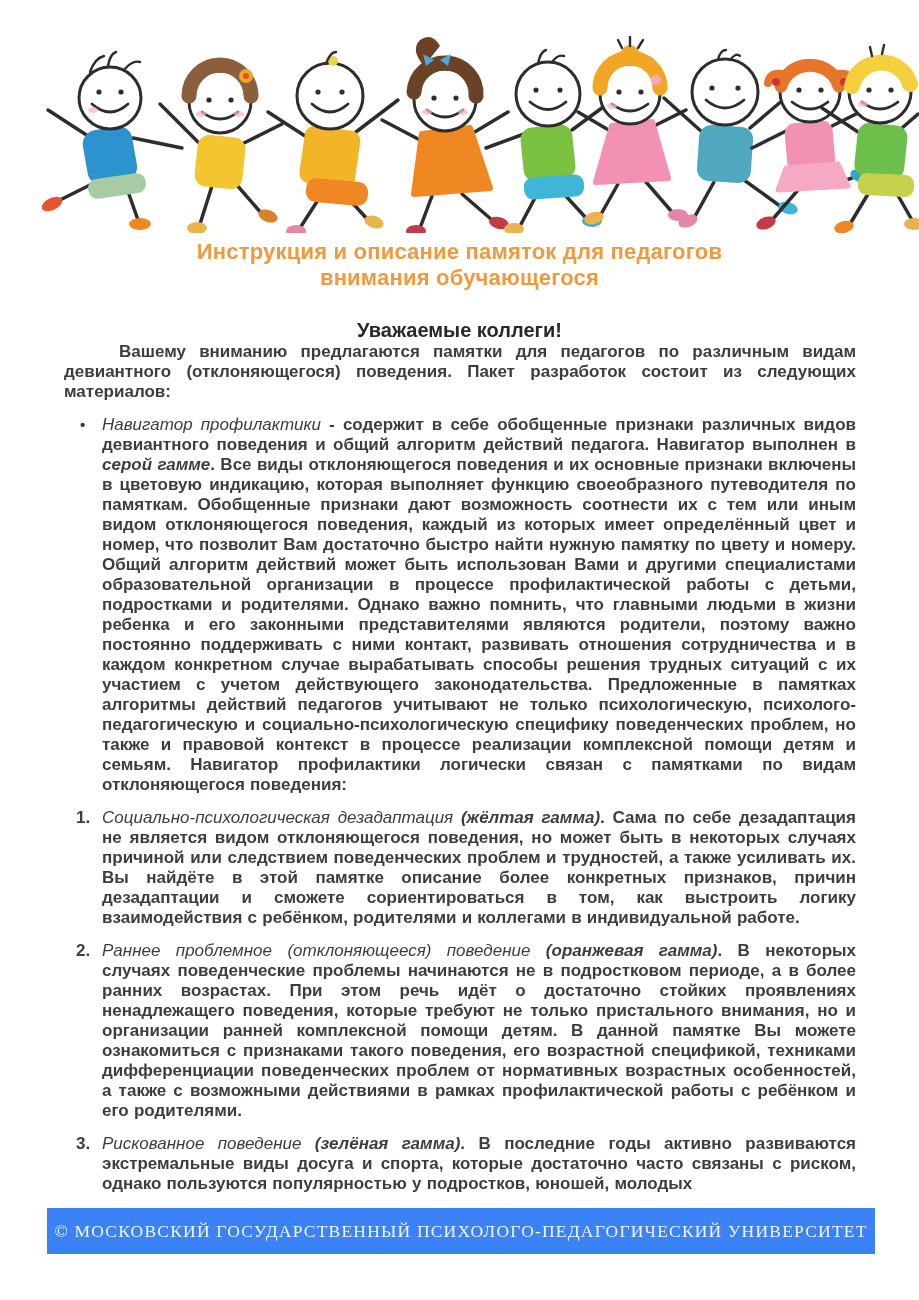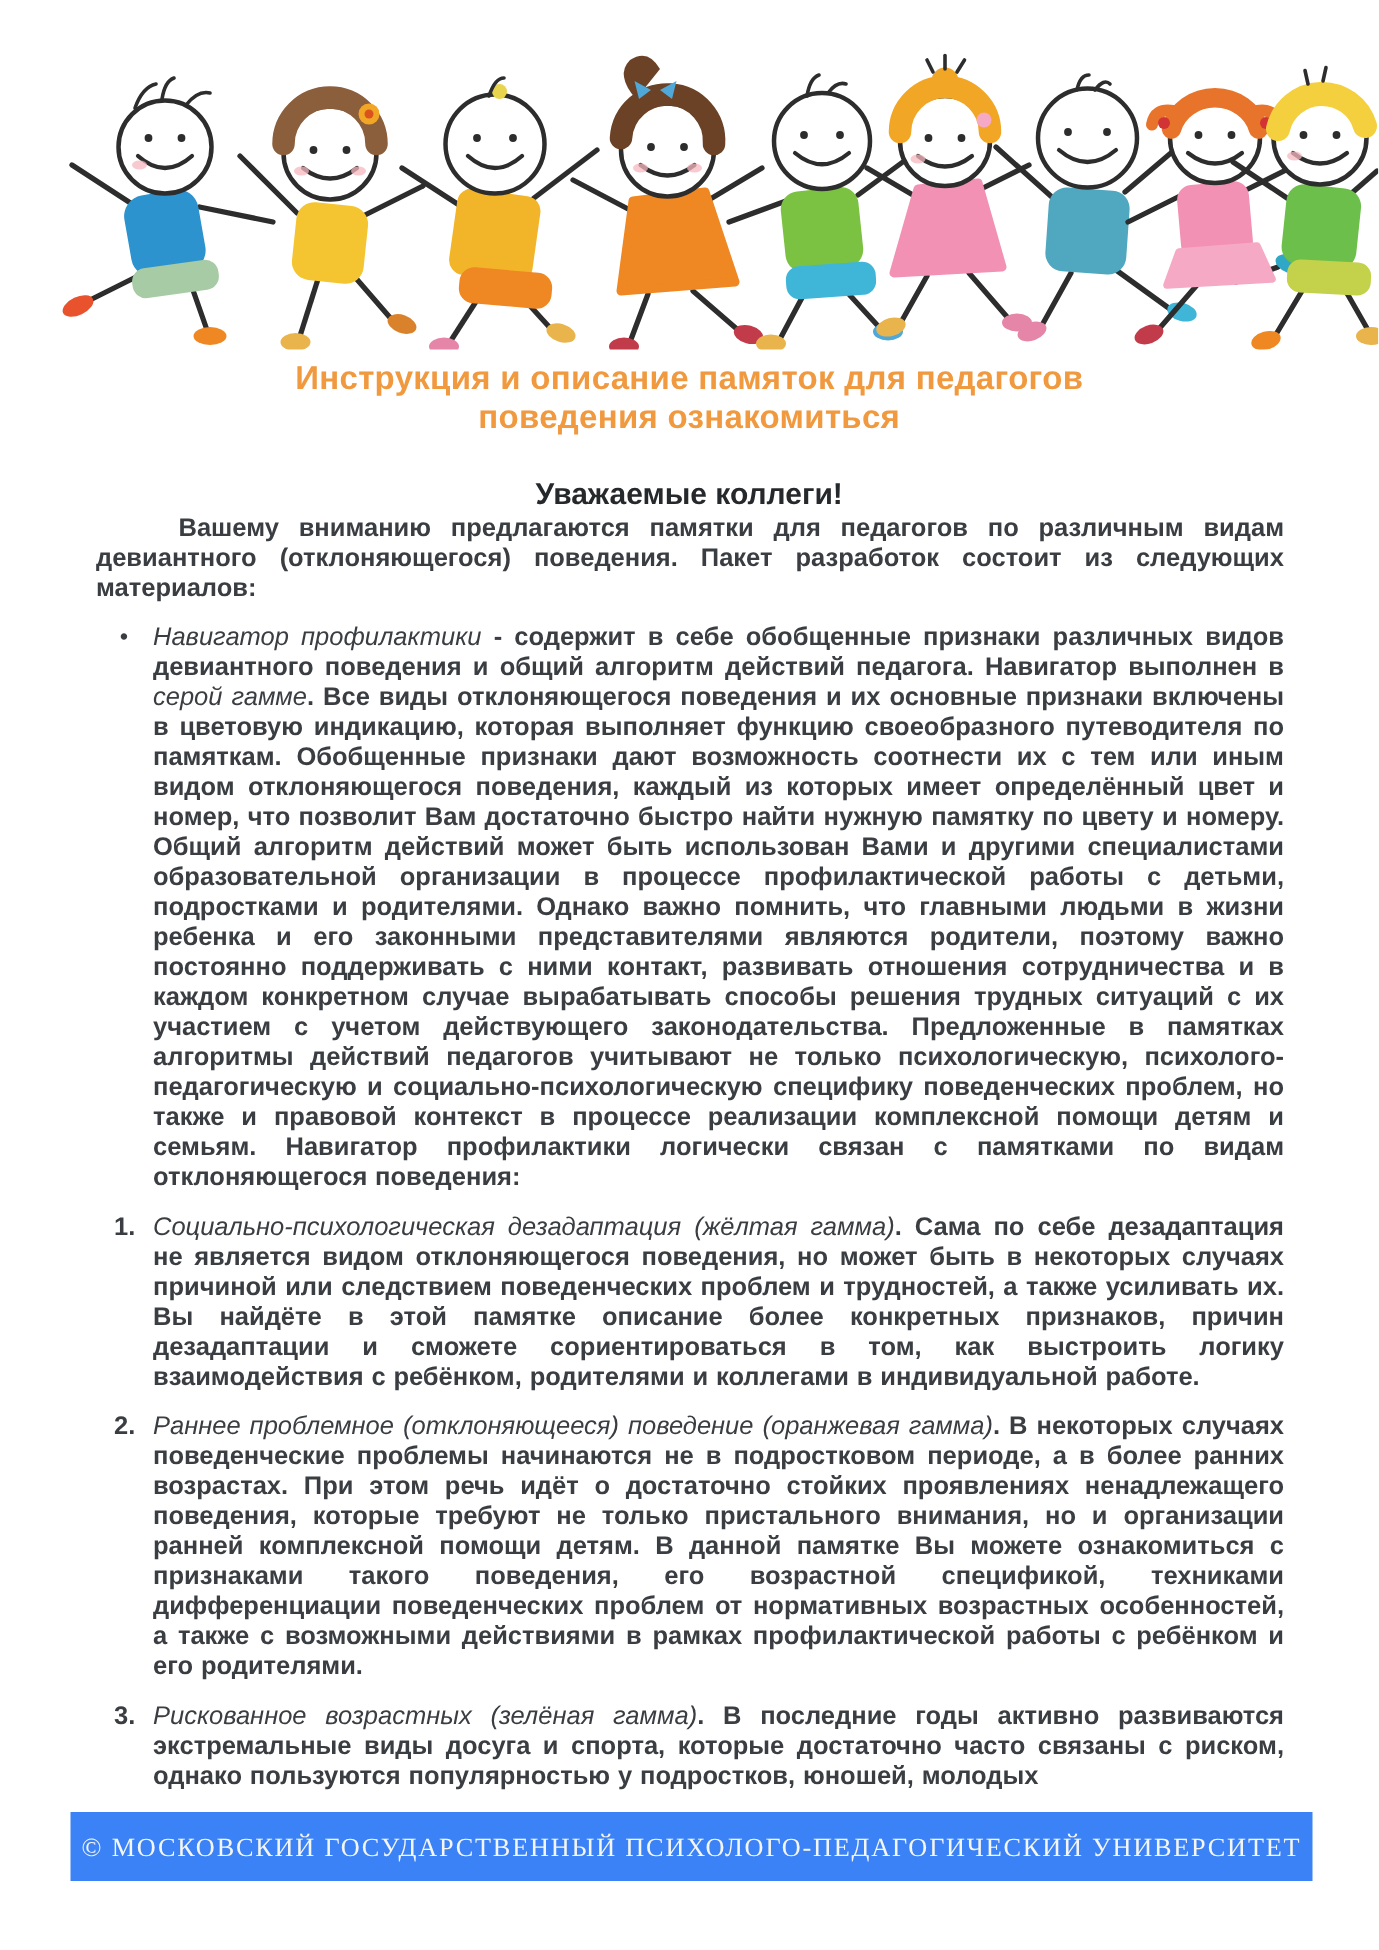--- a/index.html
+++ b/index.html
@@ -56,21 +56,21 @@
     font-weight:bold;
     font-style:normal;
   }
   .bullet-item .marker{
     left:16px;
     font-size:15px;
   }
   .bullet-item{font-weight:bold;}
   .numbered-item{font-weight:bold;}
   .lead-bi{font-weight:normal;font-style:italic;}
-  .gamma-italic{font-style:italic;font-weight:normal;}
+  .gamma-italic{font-style:italic;font-weight:bold;}
   .footer-bar{
     position:absolute;
     left:47px;right:44px;top:1208px;
     height:46px;
     background:#3b82f6;
     display:flex;
     align-items:center;
     justify-content:center;
   }
   .footer-bar span{
@@ -258,21 +258,21 @@
         <circle cx="869" cy="62" r="2.6" fill="#2d2d2d"></circle>
           <circle cx="891" cy="62" r="2.6" fill="#2d2d2d"></circle>
         <path class="smile" d="M862,74 q18,14 36,0"></path>
         <ellipse cx="863" cy="76" rx="5" ry="3" fill="#F5B8C0" opacity="0.75"></ellipse>
       </g>
     </svg>
   </div>
 
   <div class="doc-title">
     <div>Инструкция и описание памяток для педагогов</div>
-    <div>поведения ознакомиться</div>
+    <div>внимания обучающегося</div>
   </div>
 
   <div class="greeting">Уважаемые коллеги!</div>
 
   <div class="content">
 
     <p class="intro">Вашему вниманию предлагаются памятки для педагогов по различным видам девиантного (отклоняющегося) поведения. Пакет разработок состоит из следующих материалов:</p>
 
     <div class="list-item bullet-item">
       <span class="marker">•</span>
@@ -284,21 +284,21 @@
       <p><span class="lead-bi">Социально-психологическая дезадаптация</span><span class="gamma-italic"> (жёлтая гамма)</span><span>. Сама по себе дезадаптация не является видом отклоняющегося поведения, но может быть в некоторых случаях причиной или следствием поведенческих проблем и трудностей, а также усиливать их. Вы найдёте в этой памятке описание более конкретных признаков, причин дезадаптации и сможете сориентироваться в том, как выстроить логику взаимодействия с ребёнком, родителями и коллегами в индивидуальной работе.</span></p>
     </div>
 
     <div class="list-item numbered-item">
       <span class="marker">2.</span>
       <p><span class="lead-bi">Раннее проблемное (отклоняющееся) поведение</span><span class="gamma-italic"> (оранжевая гамма)</span><span>. В некоторых случаях поведенческие проблемы начинаются не в подростковом периоде, а в более ранних возрастах. При этом речь идёт о достаточно стойких проявлениях ненадлежащего поведения, которые требуют не только пристального внимания, но и организации ранней комплексной помощи детям. В данной памятке Вы можете ознакомиться с признаками такого поведения, его возрастной спецификой, техниками дифференциации поведенческих проблем от нормативных возрастных особенностей, а также с возможными действиями в рамках профилактической работы с ребёнком и его родителями.</span></p>
     </div>
 
     <div class="list-item numbered-item">
       <span class="marker">3.</span>
-      <p><span class="lead-bi">Рискованное возрастных</span><span class="gamma-italic"> (зелёная гамма)</span><span>. В последние годы активно развиваются экстремальные виды досуга и спорта, которые достаточно часто связаны с риском, однако пользуются популярностью у подростков, юношей,  молодых</span></p>
+      <p><span class="lead-bi">Рискованное поведение</span><span class="gamma-italic"> (зелёная гамма)</span><span>. В последние годы активно развиваются экстремальные виды досуга и спорта, которые достаточно часто связаны с риском, однако пользуются популярностью у подростков, юношей,  молодых</span></p>
     </div>
 
   </div>
 
   <div class="footer-bar">
     <span>© МОСКОВСКИЙ ГОСУДАРСТВЕННЫЙ ПСИХОЛОГО-ПЕДАГОГИЧЕСКИЙ УНИВЕРСИТЕТ</span>
   </div>
 
 </div>
 

